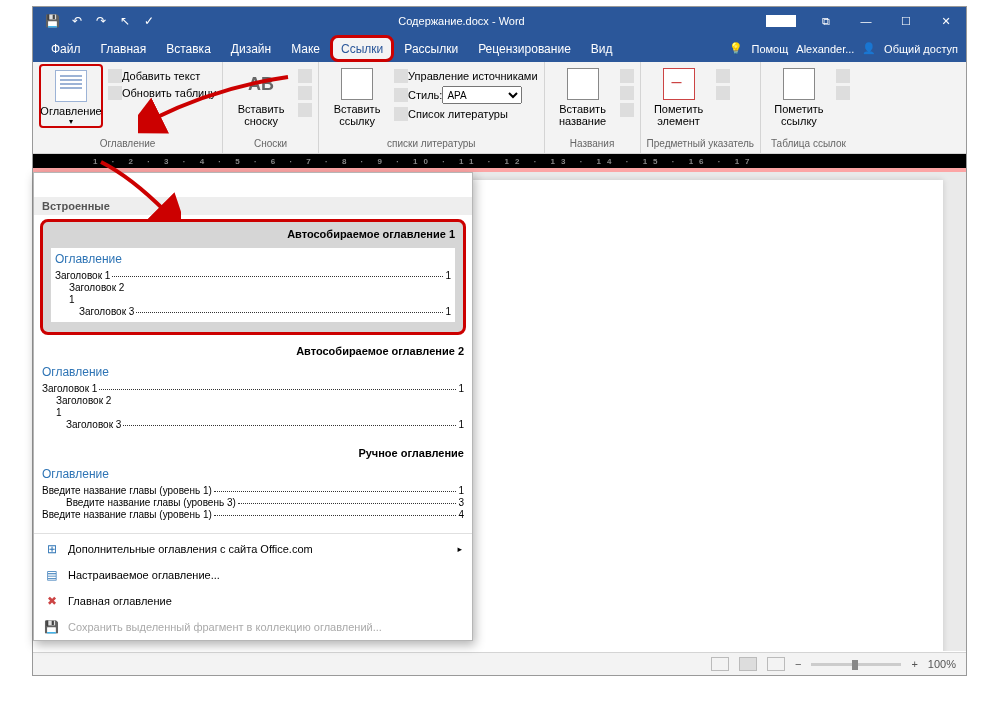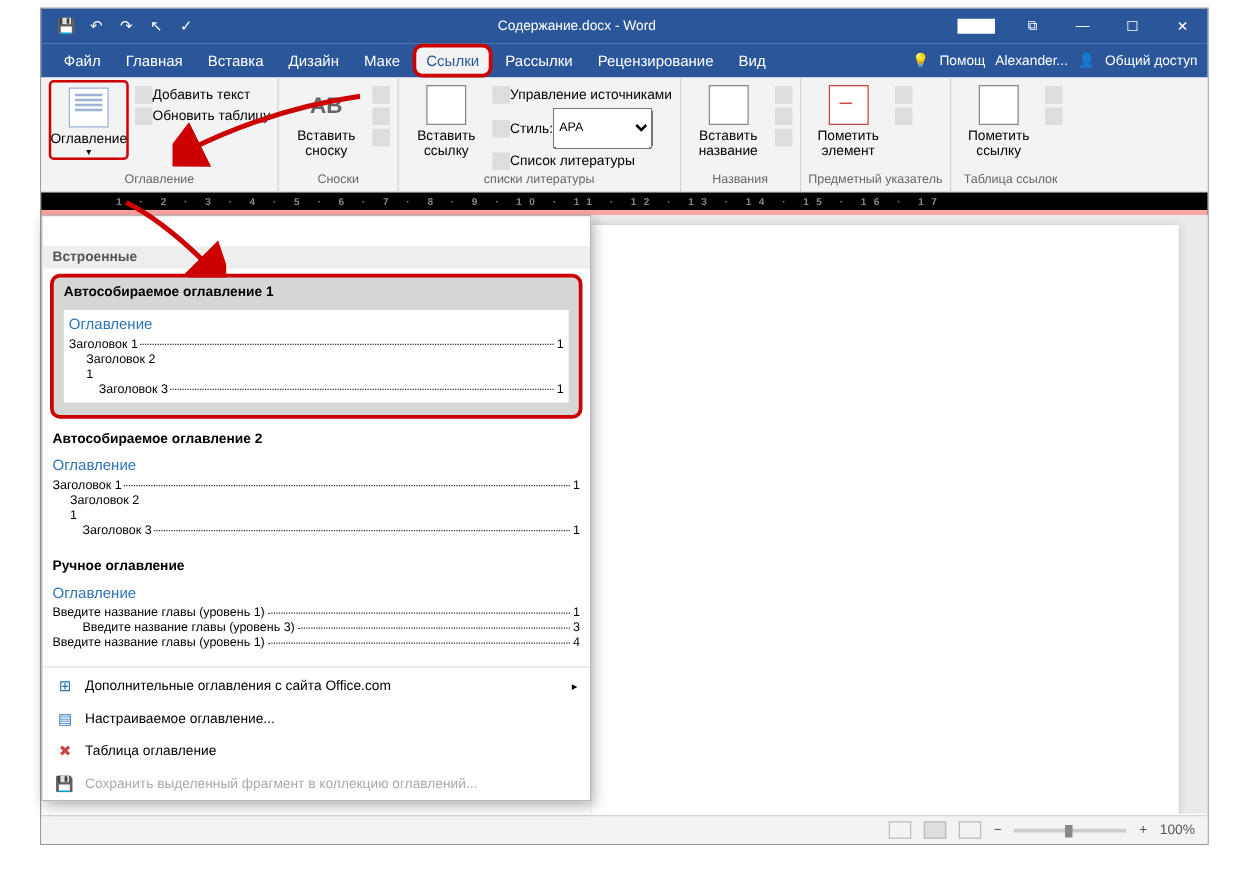--- a/index.html
+++ b/index.html
@@ -39,21 +39,21 @@
 
 .ruler { height: 18px; background: #000000; border-bottom: 4px solid #fca5a5; font-size: 8px; color: #888; display: flex; align-items: center; padding-left: 60px; letter-spacing: 6px; overflow: hidden; font-weight: bold; }
 .doc-bg { position: absolute; left: 440px; top: 165px; right: 0; bottom: 24px; background: #eaeaea; overflow: hidden; }
 .page { position: absolute; left: 0; top: 8px; width: 470px; height: 480px; background: #fff; box-shadow: 0 0 6px rgba(0,0,0,0.15); }
 
 
 .dropdown { position: absolute; left: 0; top: 165px; width: 440px; background: #fff; border: 1px solid #b6b6b6; box-shadow: 2px 4px 10px rgba(0,0,0,0.3); z-index: 100; font-size: 11px; }
 .dd-header { background: #eee; padding: 3px 8px; font-weight: bold; color: #555; font-size: 11px; margin-top: 24px; }
 .toc-gallery-item { padding: 6px 8px 10px 8px; cursor: pointer; }
 .toc-gallery-item.boxed { border: 3px solid #c00; border-radius: 8px; margin: 4px 6px; }
-.toc-title { font-weight: bold; font-size: 11px; margin-bottom: 8px; }
+.toc-title { font-weight: bold; font-size: 11px; margin-bottom: 8px; text-align: right; }
 .toc-sample { font-size: 10px; }
 .toc-h { color: #2e74b5; font-size: 12px; margin-bottom: 4px; }
 .toc-line { display: flex; align-items: baseline; font-size: 10px; margin: 1px 0; }
 .toc-line .lbl { white-space: nowrap; }
 .toc-line .dots { flex: 1; border-bottom: 1px dotted #333; margin: 0 2px; position: relative; top: -2px; }
 .toc-line .pg { white-space: nowrap; }
 .toc-line.l2 { padding-left: 12px; flex-direction: column; }
 .toc-line.l3 { padding-left: 24px; }
 .dd-sep { border-top: 1px solid #e0e0e0; margin: 2px 0; }
 .dd-cmd { display: flex; align-items: center; gap: 8px; padding: 5px 10px; cursor: pointer; font-size: 11px; }
@@ -68,21 +68,21 @@
 .zoom-slider { width: 90px; height: 3px; background: #ccc; position: relative; }
 .zoom-slider::after { content: ""; position: absolute; left: 45%; top: -3px; width: 6px; height: 10px; background: #888; }
 .view-btn { width: 18px; height: 14px; border: 1px solid #bbb; }
 
 
 .ico-page { background: linear-gradient(#fff,#fff); border: 1px solid #9cb3d6; position: relative; }
 .ico-page::after { content:""; position:absolute; left:4px; top:4px; right:4px; height:2px; background:#9cb3d6; box-shadow: 0 4px 0 #9cb3d6, 0 8px 0 #9cb3d6, 0 12px 0 #9cb3d6; }
 .ico-ab { font-weight: bold; font-size: 18px; color: #666; display:flex; align-items:center; justify-content:center; }
 .ico-box { border: 1px solid #888; background: #fff; }
 
-select.style-sel { font-size: 10px; height: 33px; width: 80px; }
+select.style-sel { font-size: 10px; height: 18px; width: 80px; }
 </style>
 </head>
 <body>
 
 <div class="win">
 
   <div class="titlebar">
     <div class="qat">
       <span class="qat-ico">💾</span>
       <span class="qat-ico">↶</span>
@@ -327,21 +327,21 @@
         <span class="ci" style="color:#2e74b5">⊞</span>
         <span>Дополнительные оглавления с сайта Office.com</span>
         <span style="margin-left:auto;font-size:9px">▸</span>
       </div>
     <div class="dd-cmd">
         <span class="ci" style="color:#2e74b5">▤</span>
         <span>Настраиваемое оглавление...</span>
       </div>
     <div class="dd-cmd">
         <span class="ci" style="color:#c44">✖</span>
-        <span>Таблица оглавление</span>
+        <span>Главная оглавление</span>
       </div>
     <div class="dd-cmd disabled">
         <span class="ci">💾</span>
         <span>Сохранить выделенный фрагмент в коллекцию оглавлений...</span>
       </div>
   </div>
 
   <svg class="arrow" style="left:105px; top:60px; width:160px; height:70px">
     <defs>
         <marker id="ah1" markerWidth="10" markerHeight="10" refX="2" refY="5" orient="auto">

